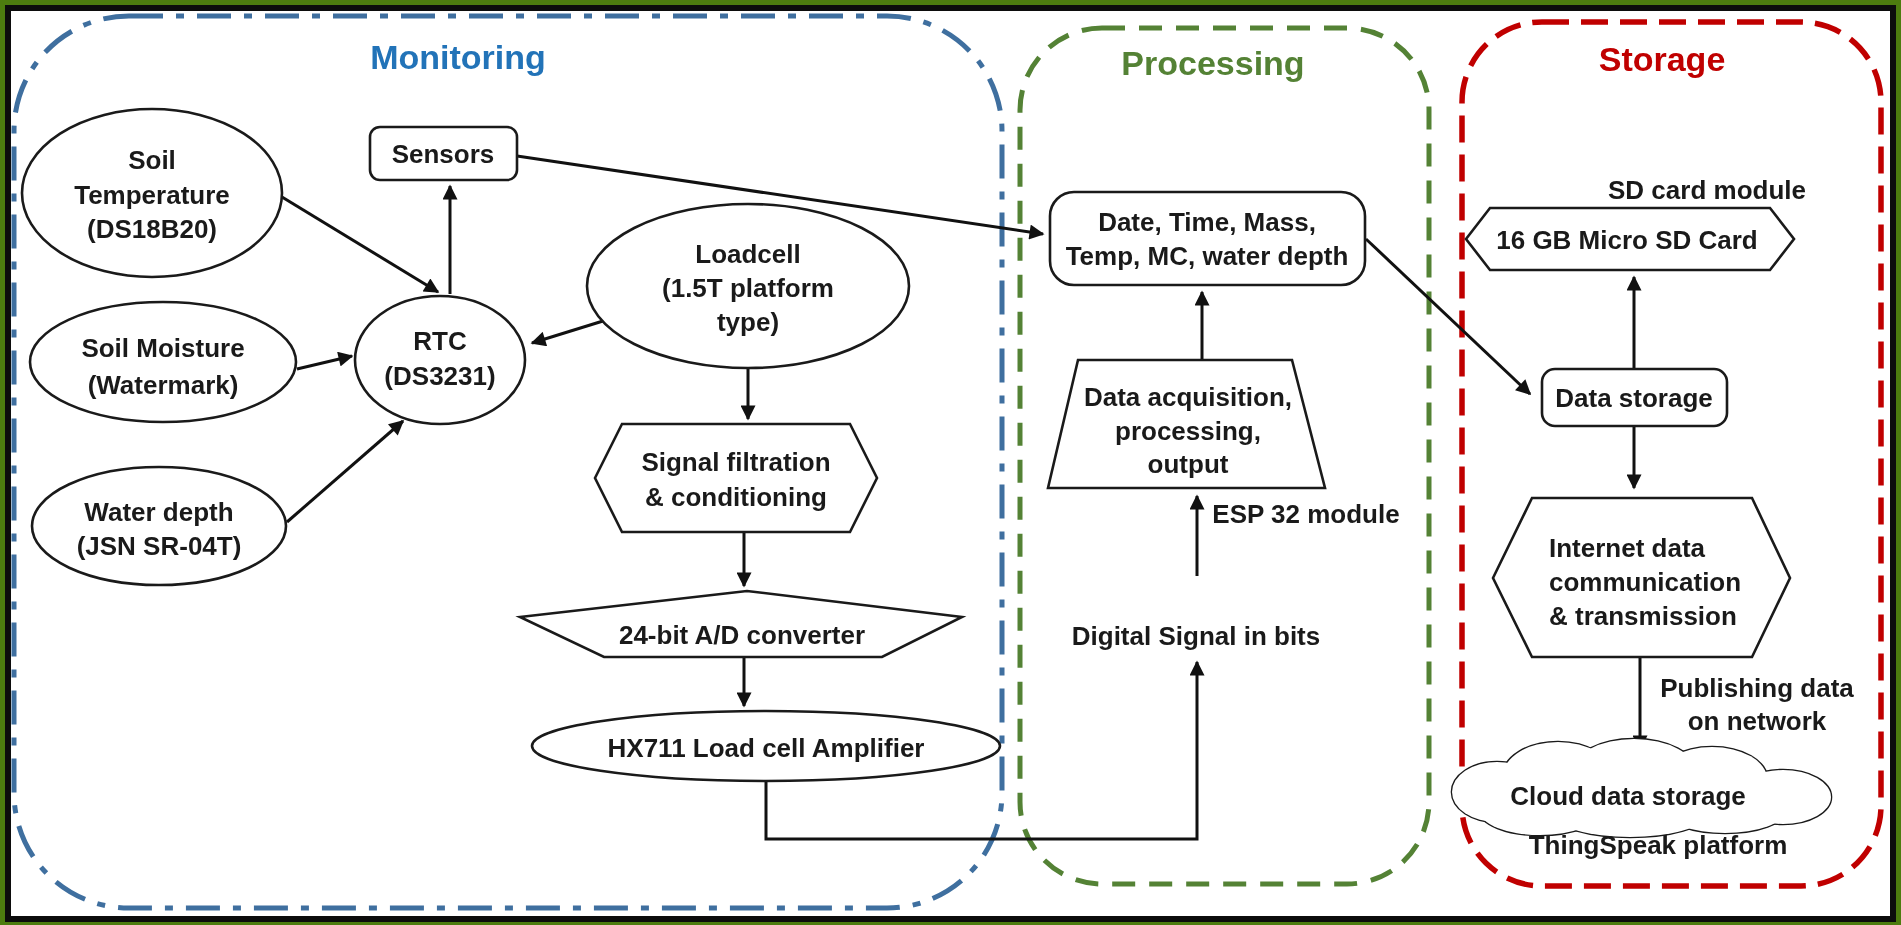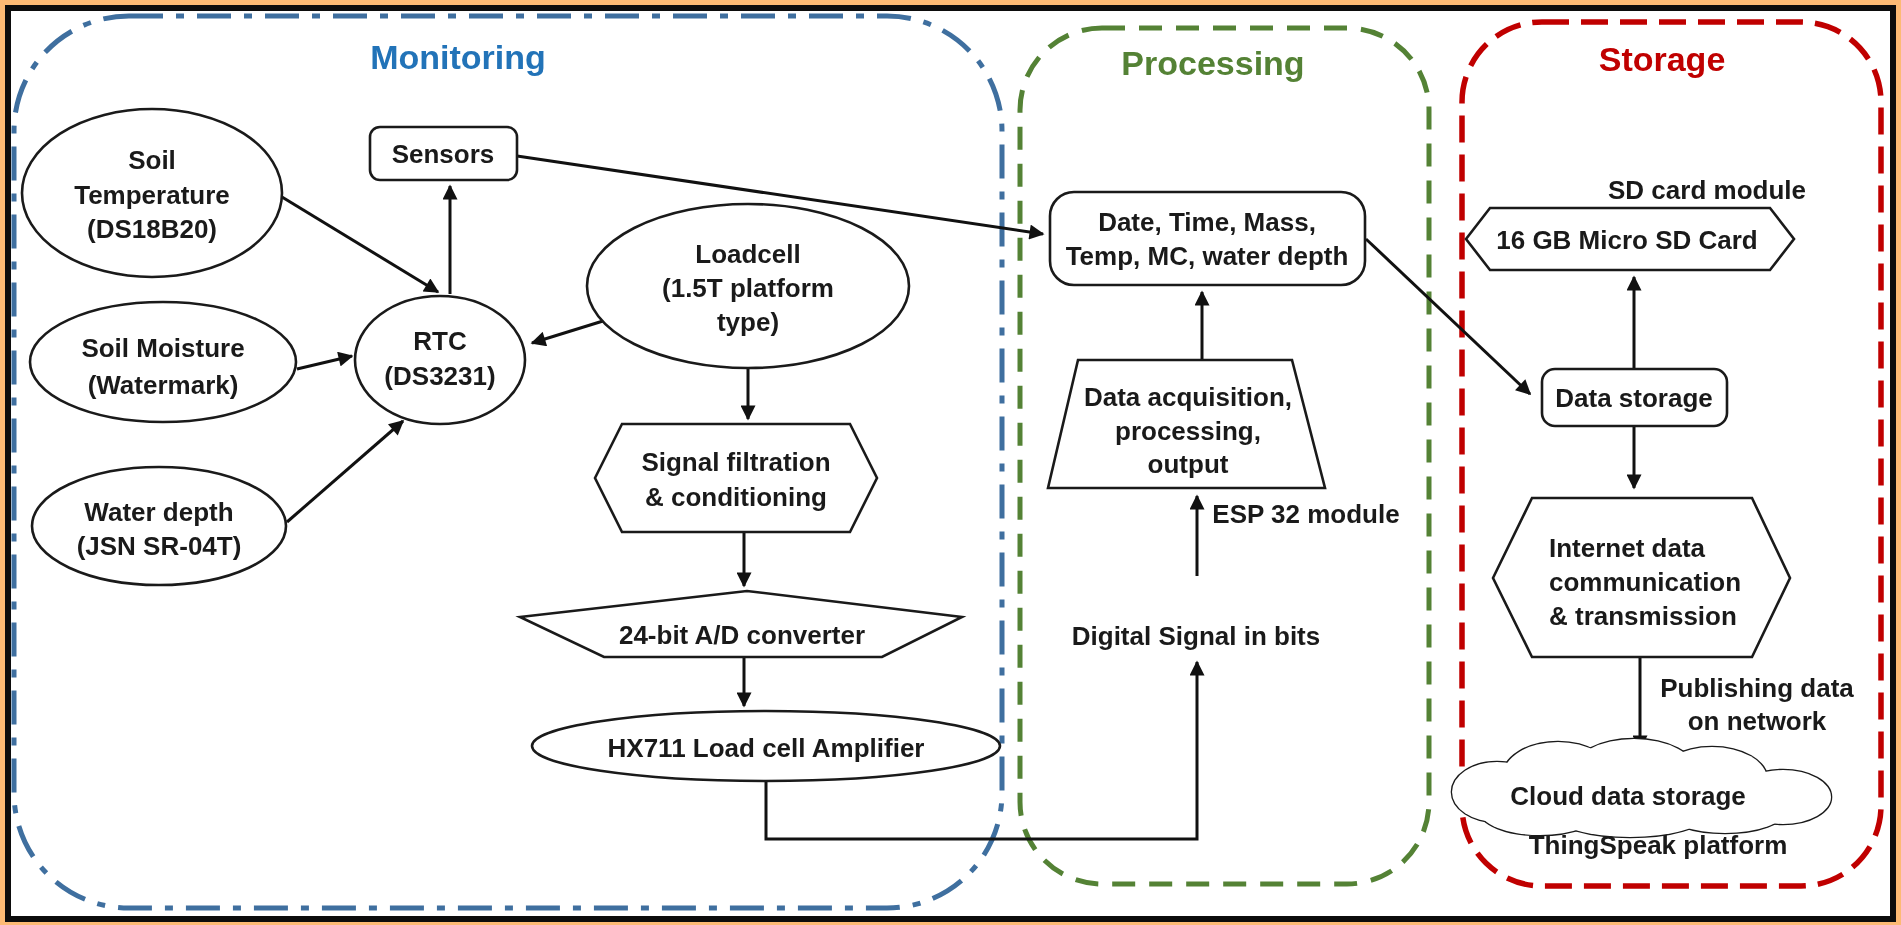--- a/index.html
+++ b/index.html
@@ -1,16 +1,16 @@
 <!DOCTYPE html>
 <html><head>
 <meta charset="utf-8">
 <style>
   html,body{margin:0;padding:0;background:#ffffff;}
-  .stage{width:1901px;height:925px;position:relative;background:#fdba74;font-family:"Liberation Sans",sans-serif;}
+  .stage{width:1901px;height:925px;position:relative;background:#4d7c0f;font-family:"Liberation Sans",sans-serif;}
   svg{display:block;}
   .t{font:700 26px "Liberation Sans","DejaVu Sans",sans-serif;fill:#1a1a1a;}
   .title{font:700 34px "Liberation Sans","DejaVu Sans",sans-serif;}
   .shape{fill:#ffffff;stroke:#1a1a1a;stroke-width:2.6px;}
   .conn{fill:none;stroke:#111111;stroke-width:3px;}
   .cloudfill{fill:#ffffff;stroke:none;}
 </style>
 </head>
 <body>
 

